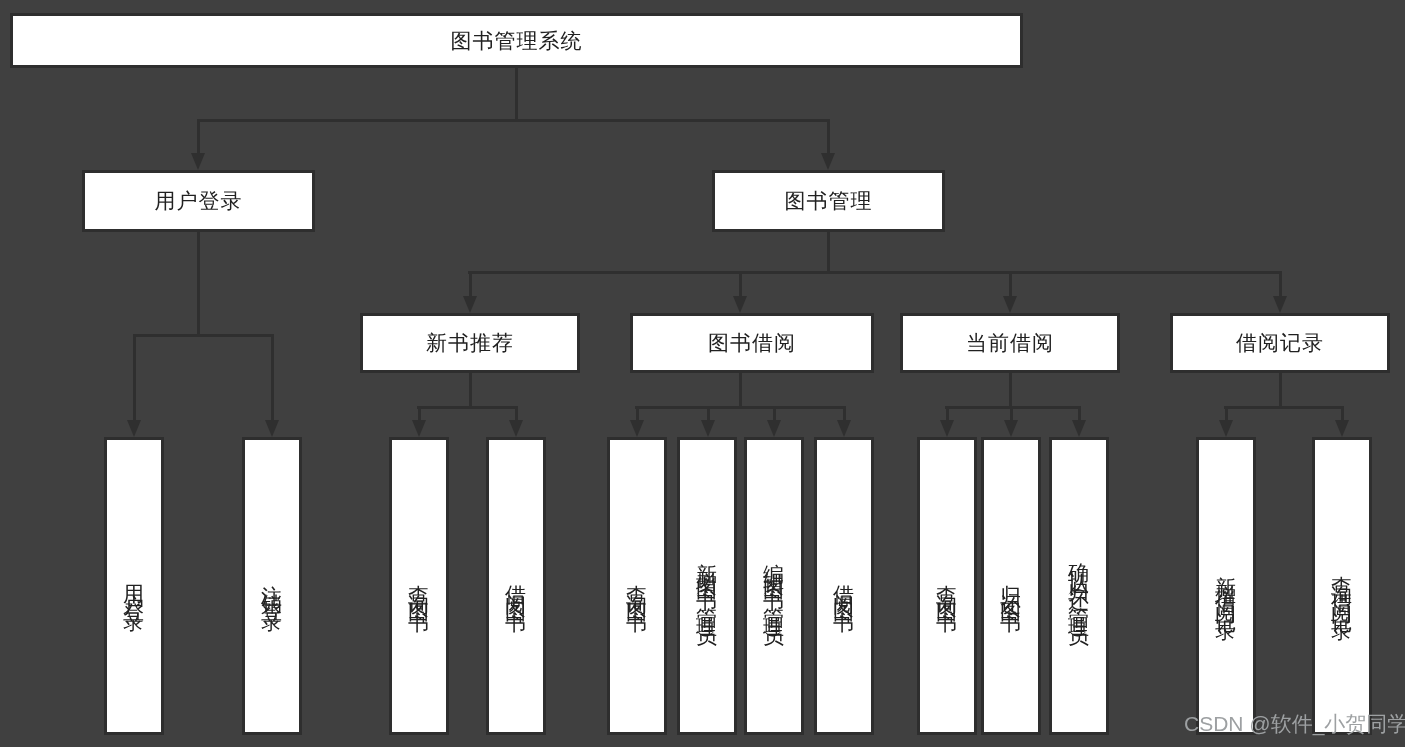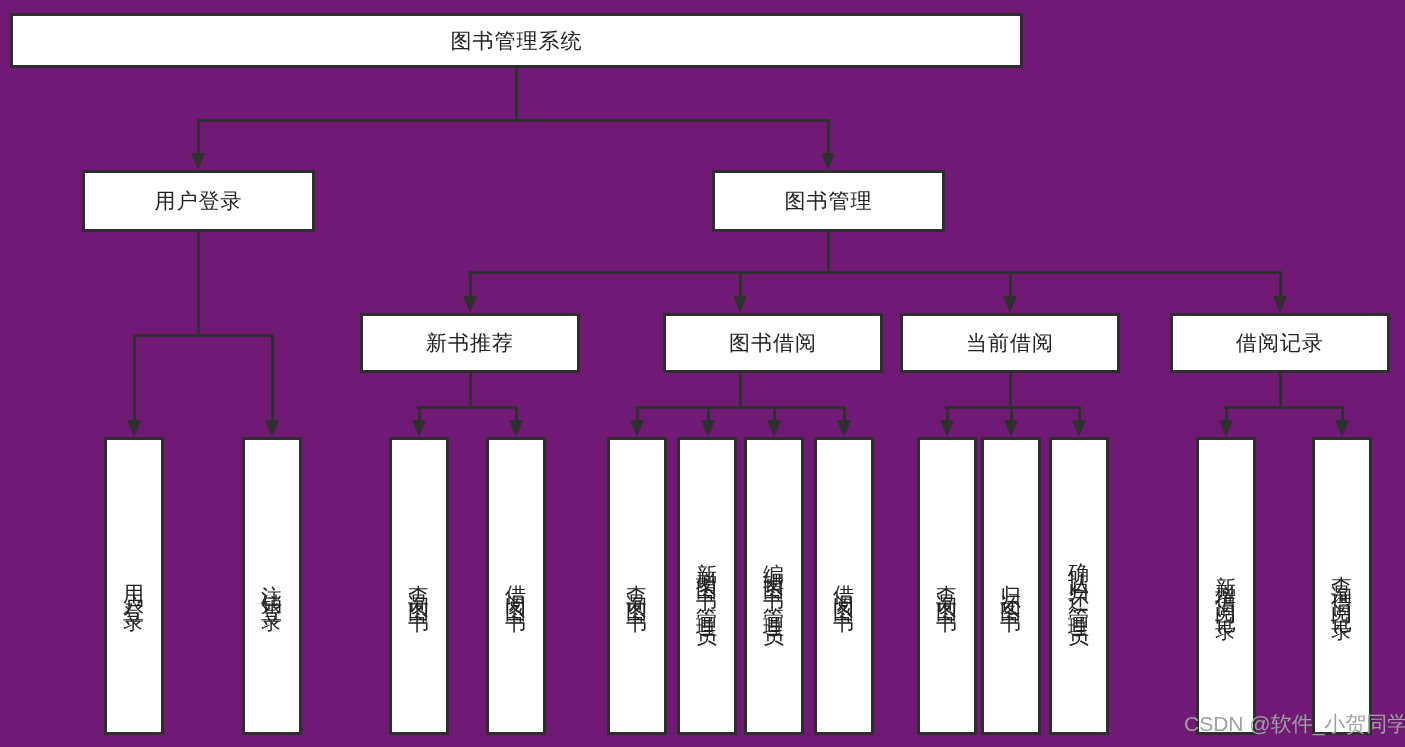--- a/index.html
+++ b/index.html
@@ -1,17 +1,17 @@
 <!DOCTYPE html>
 <html><head>
 <meta charset="utf-8">
 <style>
   html,body{margin:0;padding:0;background:#fff;}
   .stage{
-    position:relative;width:1405px;height:747px;background:#701a75;
+    position:relative;width:1405px;height:747px;background:#404040;
     font-family:"Liberation Sans","DejaVu Sans",sans-serif;overflow:hidden;
   }
   .node{
     position:absolute;box-sizing:border-box;background:#ffffff;
     border:3px solid #2e2e2e;display:flex;align-items:center;justify-content:center;
     color:#212121;z-index:2;
   }
   .h-node{font-size:21px;letter-spacing:1px;white-space:nowrap;}
   .leaf span{
     writing-mode:vertical-rl;text-orientation:mixed;
@@ -40,21 +40,21 @@
   <div class="node h-node" style="left:82px;top:170px;width:233px;height:62px">
     <span>用户登录</span>
   </div>
   <div class="node h-node" style="left:360px;top:313px;width:220px;height:60px">
     <span>新书推荐</span>
   </div>
 
   <div class="node h-node" style="left:712px;top:170px;width:233px;height:62px">
     <span>图书管理</span>
   </div>
-  <div class="node h-node" style="left:663px;top:313px;width:220px;height:60px">
+  <div class="node h-node" style="left:630px;top:313px;width:244px;height:60px">
     <span>图书借阅</span>
   </div>
   <div class="node h-node" style="left:900px;top:313px;width:220px;height:60px">
     <span>当前借阅</span>
   </div>
   <div class="node h-node" style="left:1170px;top:313px;width:220px;height:60px">
     <span>借阅记录</span>
   </div>
 
   <div class="node leaf" style="left:104px;top:437px;width:60px;height:298px">

